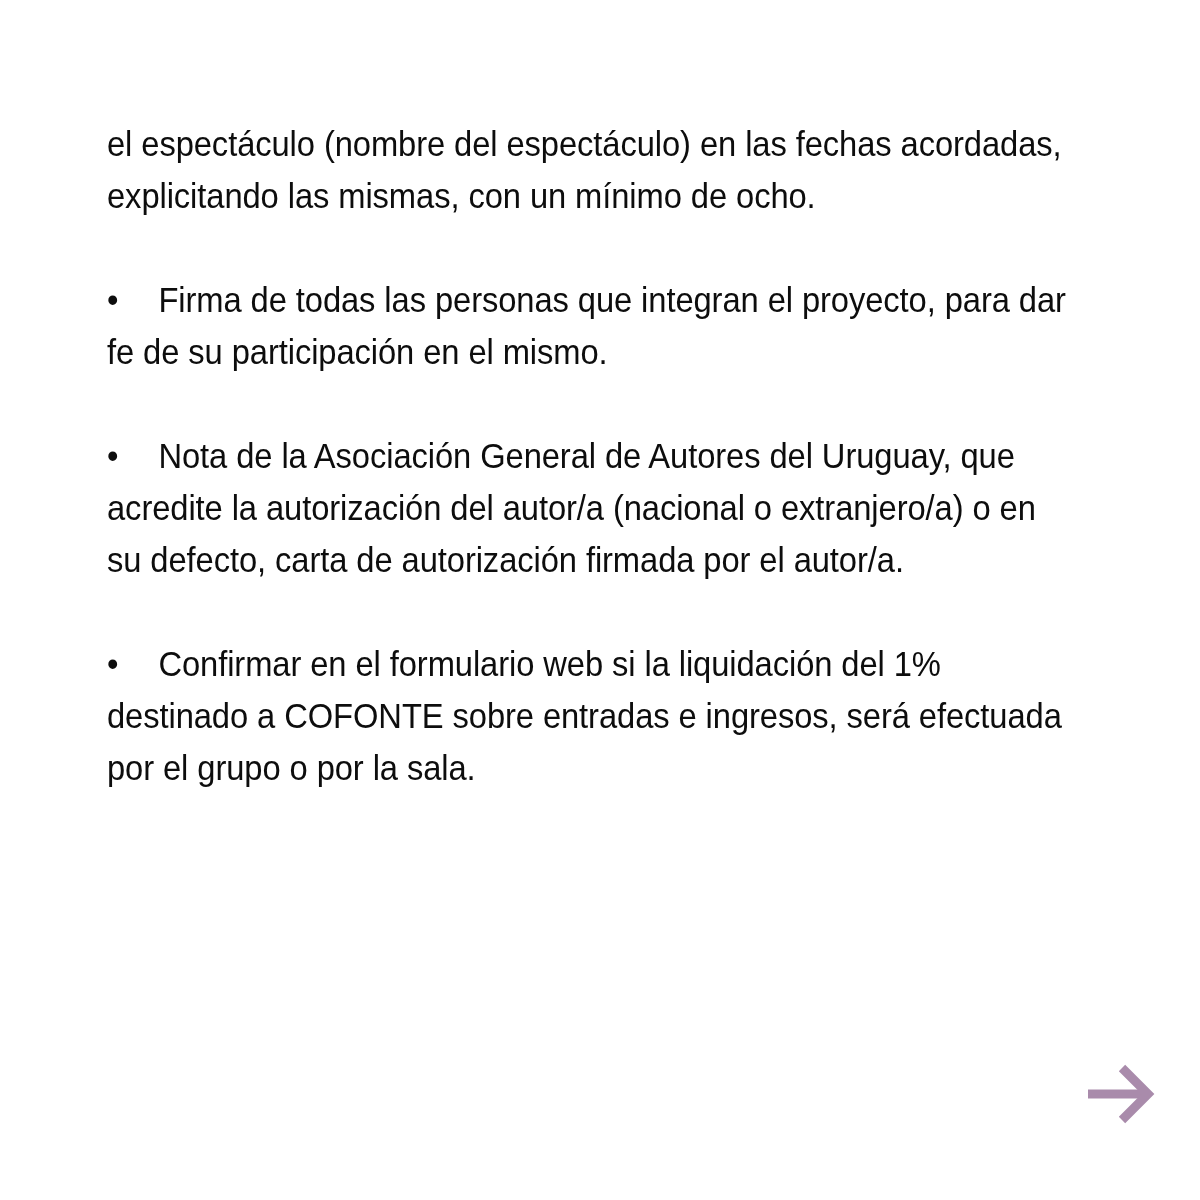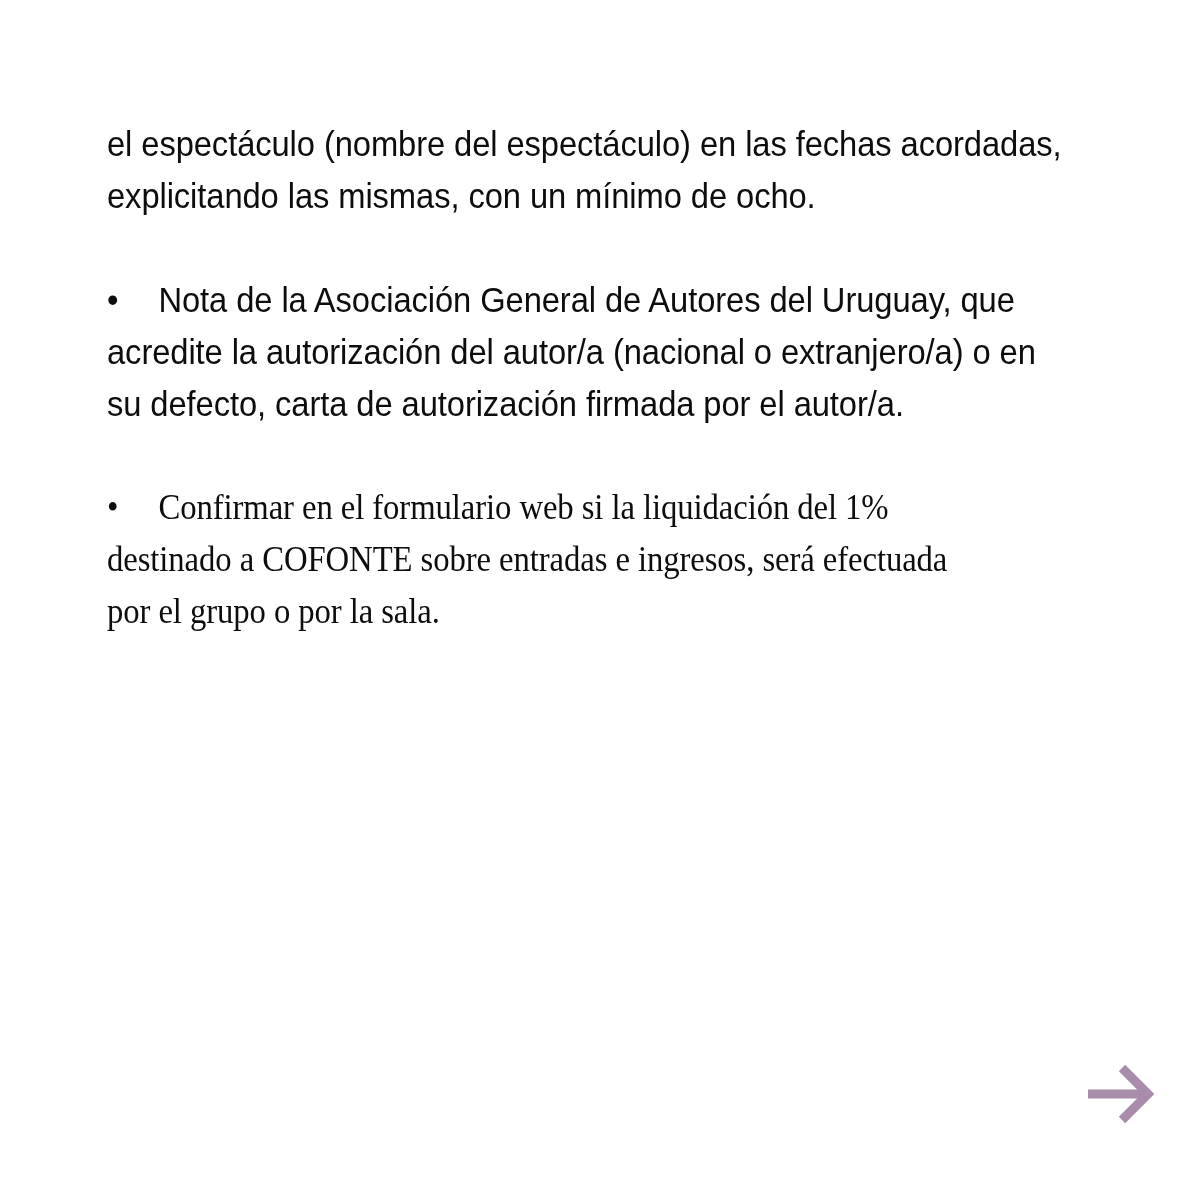--- a/index.html
+++ b/index.html
@@ -29,21 +29,20 @@
     width: 990px;
   }
 
   
   .para {
     margin: 0 0 52px 0;
     color: #0d0d0d;
   }
   .para:last-of-type {
     margin-bottom: 16px;
-    font-family: Liberation Serif, serif;
   }
 
   .line {
     display: block;
     font-size: 35px;
     line-height: 52px;
     letter-spacing: -0.1px;
     color: #0d0d0d;
     white-space: pre;
     font-weight: 400;
@@ -78,20 +77,24 @@
 
 <div class="slide" style="background: rgb(255, 255, 255);">
 
   <div class="content">
 
     <div class="para">
       <span class="line" style="color: rgb(13, 13, 13);">el espectáculo (nombre del espectáculo) en las fechas acordadas,</span>
       <span class="line" style="color: rgb(13, 13, 13);">explicitando las mismas, con un mínimo de ocho.</span>
     </div>
 
+    <div class="para">
+      <span class="line" style="color: rgb(13, 13, 13);"><span class="bullet-glyph">•</span><span>Firma de todas las personas que integran el proyecto, para dar</span></span>
+      <span class="line" style="color: rgb(13, 13, 13);">fe de su participación en el mismo.</span>
+    </div>
 
     <div class="para">
       <span class="line" style="color: rgb(13, 13, 13);"><span class="bullet-glyph">•</span><span>Nota de la Asociación General de Autores del Uruguay, que</span></span>
       <span class="line" style="color: rgb(13, 13, 13);">acredite la autorización del autor/a (nacional o extranjero/a) o en</span>
       <span class="line" style="color: rgb(13, 13, 13);">su defecto, carta de autorización firmada por el autor/a.</span>
     </div>
 
 
     <div class="para">
       <span class="line" style="color: rgb(13, 13, 13);"><span class="bullet-glyph">•</span><span>Confirmar en el formulario web si la liquidación del 1%</span></span>

